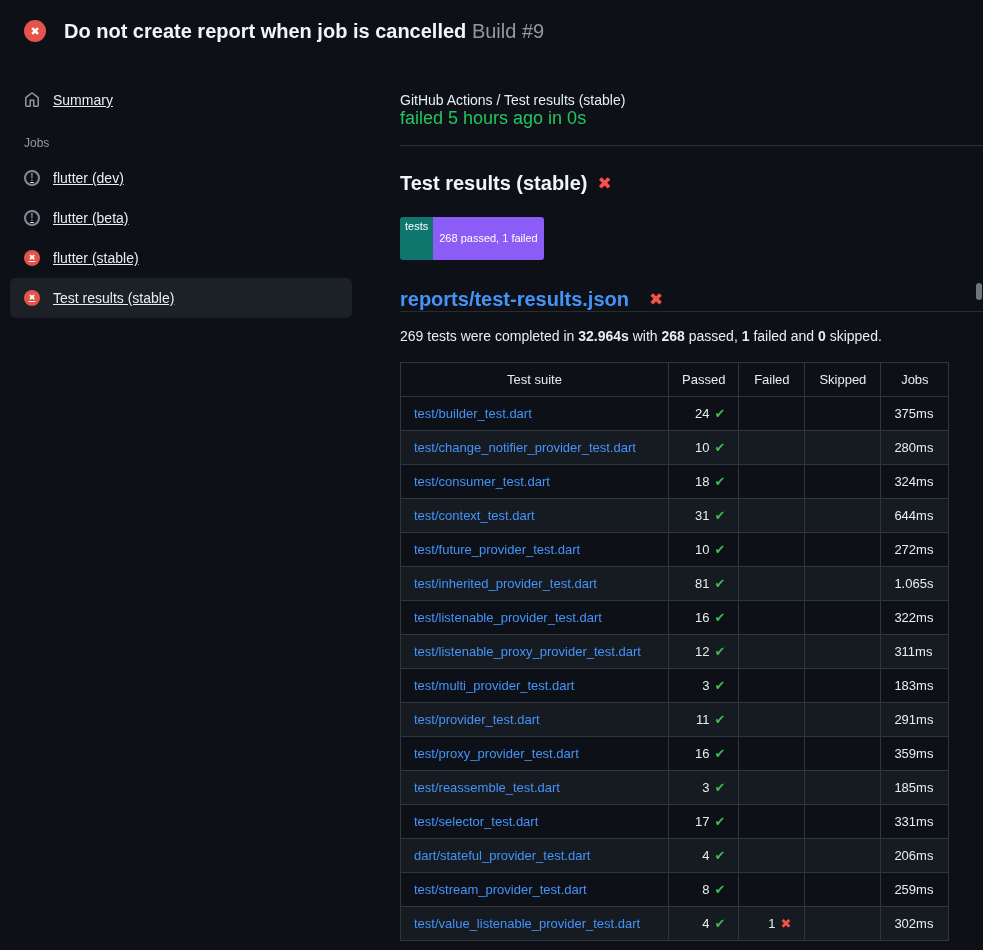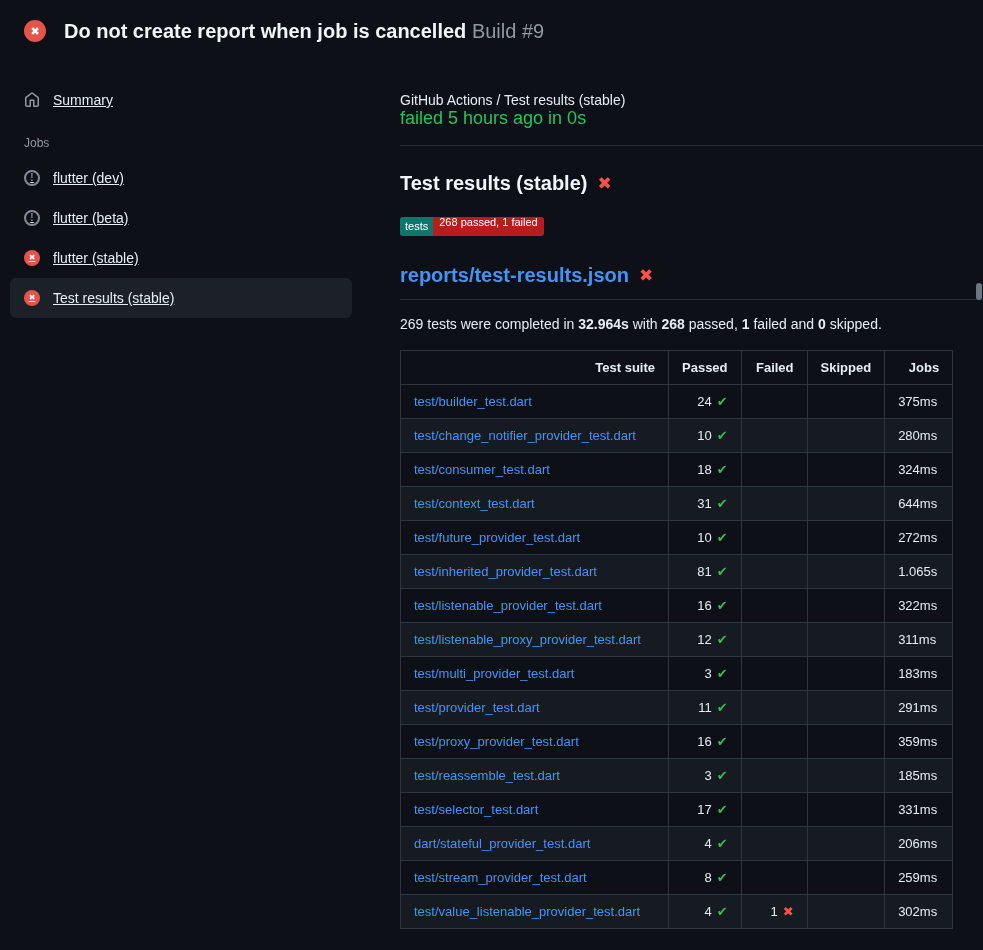--- a/index.html
+++ b/index.html
@@ -32,30 +32,30 @@
   .breadcrumb { font-weight:400; font-size:14px; color:#e6edf3; }
   .status-line { color:#22c55e; font-size:18px; }
   .main-divider { border-bottom:1px solid #2b3138; margin-top:16px; }
   .section-title { font-size:20px; font-weight:700; color:#f0f6fc; margin:26px 0 0 0;
                    display:flex; align-items:center; gap:10px; }
   .cross-glyph { color:#f85149; font-weight:700; }
   .title-cross { font-size:17px; }
   .badge { display:inline-flex; margin-top:22px; font-size:11px; line-height:1;
            border-radius:3px; overflow:hidden; color:#fff; }
   .badge-label { background:#0f766e; padding:4px 5px; }
-  .badge-value { background:#b91c1c; padding:0 6px; }
-  .report-heading { margin:28px 0 0 0; font-size:20px; font-weight:700; padding-bottom:12px;
-                    border-bottom:1px solid #262c33; display:flex; align-items:center; gap:10px; }
+  .badge-value { background:#8b5cf6; padding:16px 6px; }
+  .report-heading { margin:28px 0 0 0; font-size:20px; font-weight:700; 
+                    border-bottom:1px solid #262c33; display:flex; align-items:center; gap:20px; }
   .report-heading a { color:#4493f8; text-decoration:none; }
   .summary-text { margin:16px 0 18px 0; font-size:14px; color:#e6edf3; }
   .summary-text strong { font-weight:700; }
   
   table.results { border-collapse:collapse; font-size:13px; table-layout:auto; }
   .results th, .results td { border:1px solid #30363d; padding:8px 13px; line-height:17px; white-space:nowrap; }
-  .results th { font-weight:700; text-align:right; color:#e6edf3;margin-top:28px; }
+  .results th { font-weight:400; text-align:center; color:#e6edf3;margin-top:28px; }
   .results td.num { text-align:right; }
   .results tbody tr:nth-child(even) { background:#161b22; }
   .results td.suite a { color:#4493f8; text-decoration:none; }
   .c-suite { width:268px; } .c-pass { width:66px; } .c-fail { width:66px; }
   .c-skip { width:76px; } .c-time { width:68px; }
   .check-icon { color:#3fb950; margin-left:5px; }
   .cross-icon-cell { color:#f85149; margin-left:5px; }
   
   .scroll-thumb { position:absolute; right:1px; top:283px; width:6px; height:17px;
                   background:#6e7681; border-radius:3px; }

